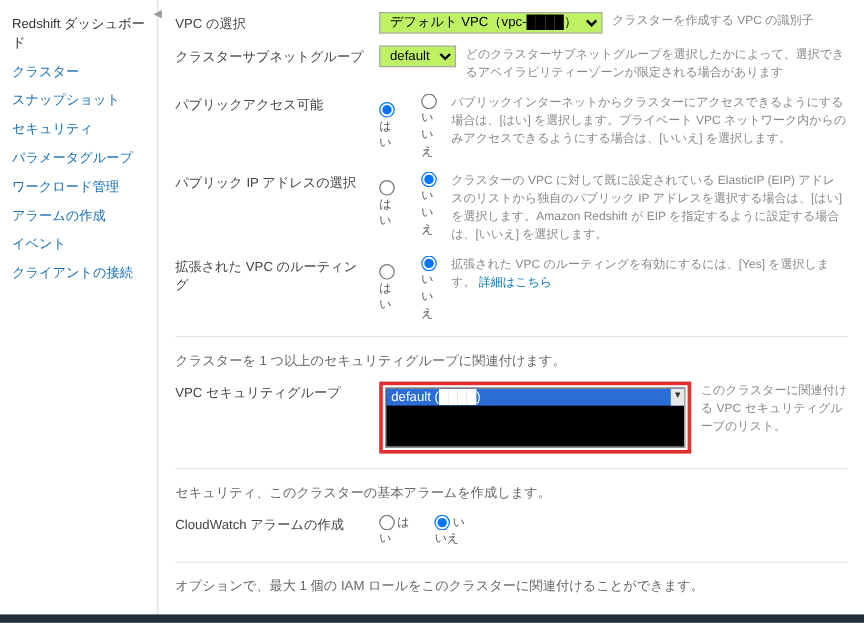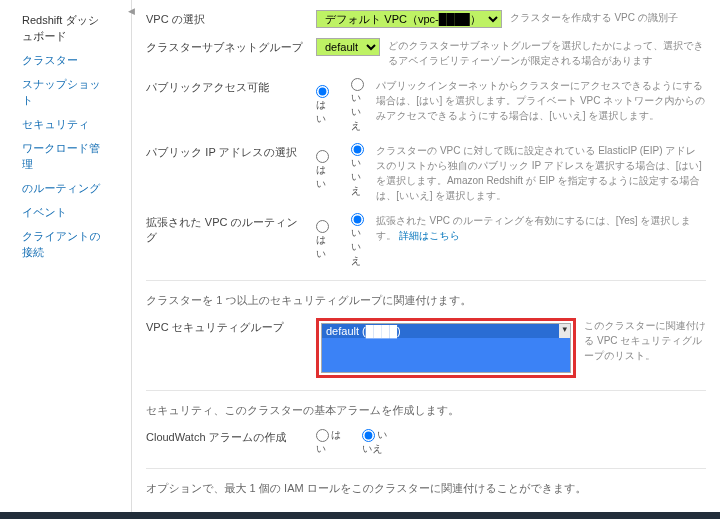--- a/index.html
+++ b/index.html
@@ -1,50 +1,51 @@
 <!DOCTYPE html>
 <html><head>
 <meta charset="utf-8">
 <style>
 *{box-sizing:border-box;margin:0;padding:0}
 body{font-family:"Hiragino Kaku Gothic Pro","Meiryo",sans-serif;font-size:11px;color:#333;background:#fff;width:720px;height:519px;overflow:hidden}
 .layout{display:flex;height:100%}
-.sidebar{width:132px;padding:8px 12px;border-right:1px solid #ddd}
+.sidebar{width:132px;padding:8px 0;border-right:1px solid #ddd}
 .sidebar-item{padding:4px 10px;color:#146eb4;cursor:pointer;font-size:11px;line-height:16px}
 .sidebar-item:first-child{color:#333}
 .collapse-icon{position:absolute;left:128px;top:6px;font-size:9px;color:#999;cursor:pointer}
 .main{flex:1;padding:0 14px 10px 14px;overflow:auto;position:relative}
 .row{display:flex;margin:10px 0;align-items:flex-start}
 .lbl{width:170px;padding-right:10px;color:#444;font-size:11px;padding-top:2px}
 .desc{color:#888;font-size:10px;line-height:15px;margin-left:8px;flex:1}
 .sel{border:1px solid #aaa;background:#bef264;padding:1px 4px;font-size:11px;min-width:48px}
 .radio-group{display:inline-flex;gap:20px;align-items:center;width:52px}
 .radio-group label{font-size:10px;color:#555}
 .hr{border:none;border-top:1px solid #e5e5e5;margin:12px 0}
 .section-text{color:#666;font-size:11px;margin:2px 0}
-.sec-box{border:1px solid #aaa;background:#3b82f6;height:50px;width:250px;position:relative}
+.sec-box{border:1px solid #aaa;background:#000000;height:50px;width:250px;position:relative}
 .sec-sel{background:#2a6dd4;color:#fff;padding:1px 4px;display:flex;justify-content:space-between;font-size:11px}
 .sec-sel .arr{background:#e8e8e8;color:#333;padding:0 3px;margin:-1px -4px -1px 0}
 .redbox{border:3px solid #e03030;padding:2px}
 .link{color:#0073bb}
 input[type=radio]{margin-right:2px;vertical-align:middle}
 .chev{font-size:9px}
 .bottom-bar{position:absolute;bottom:0;left:0;right:0;height:7px;background:#222e3a}
 </style>
 </head>
 <body>
 
 <div class="layout">
   <div class="sidebar">
     <div class="sidebar-item">Redshift ダッシュボード</div>
     <div class="sidebar-item">クラスター</div>
     <div class="sidebar-item">スナップショット</div>
     <div class="sidebar-item">セキュリティ</div>
+    <div class="sidebar-item">パラメータグループ</div>
     <div class="sidebar-item">ワークロード管理</div>
-    <div class="sidebar-item">のルーティング</div>
+    <div class="sidebar-item">アラームの作成</div>
     <div class="sidebar-item">イベント</div>
     <div class="sidebar-item">クライアントの接続</div>
   </div>
   <span class="collapse-icon">◀</span>
 
   <div class="main">
 
     <div class="row">
       <div class="lbl">VPC の選択</div>
       <div>

